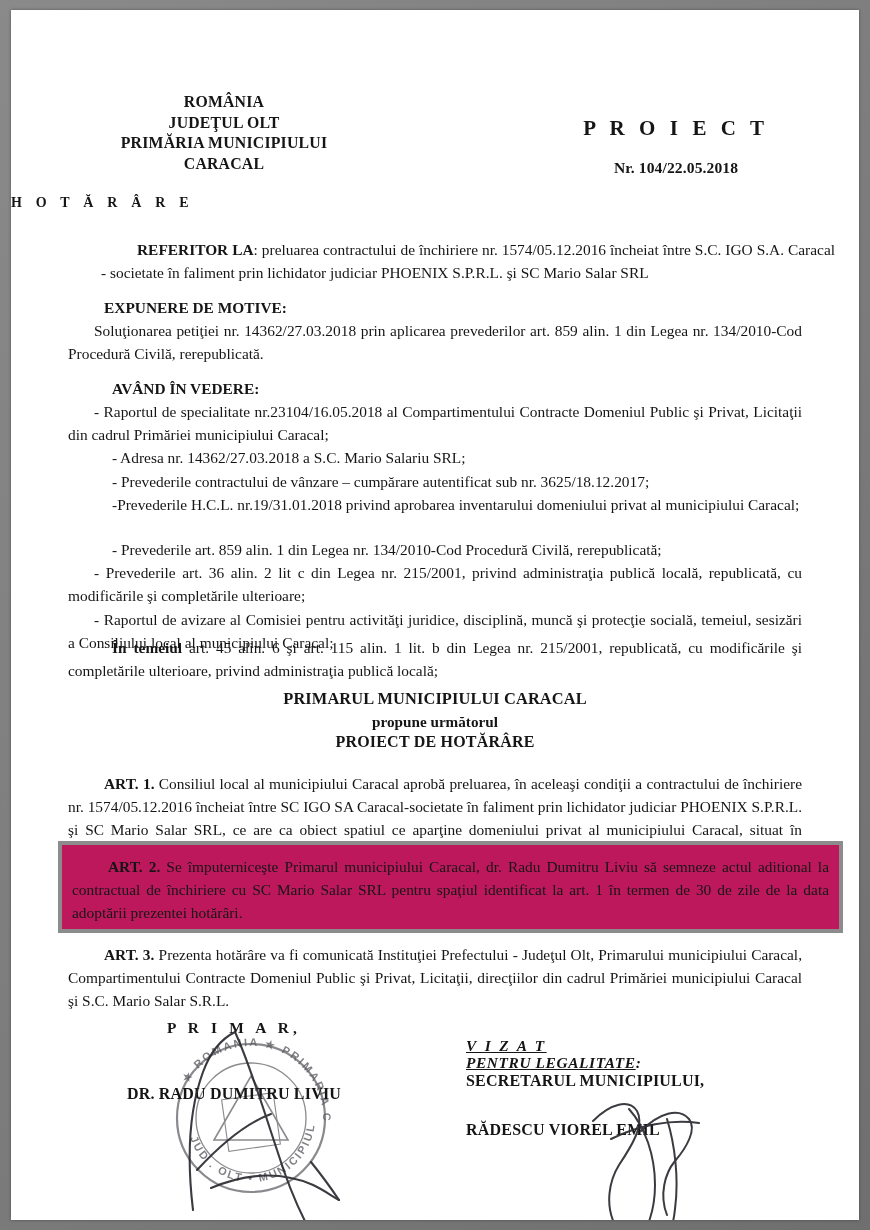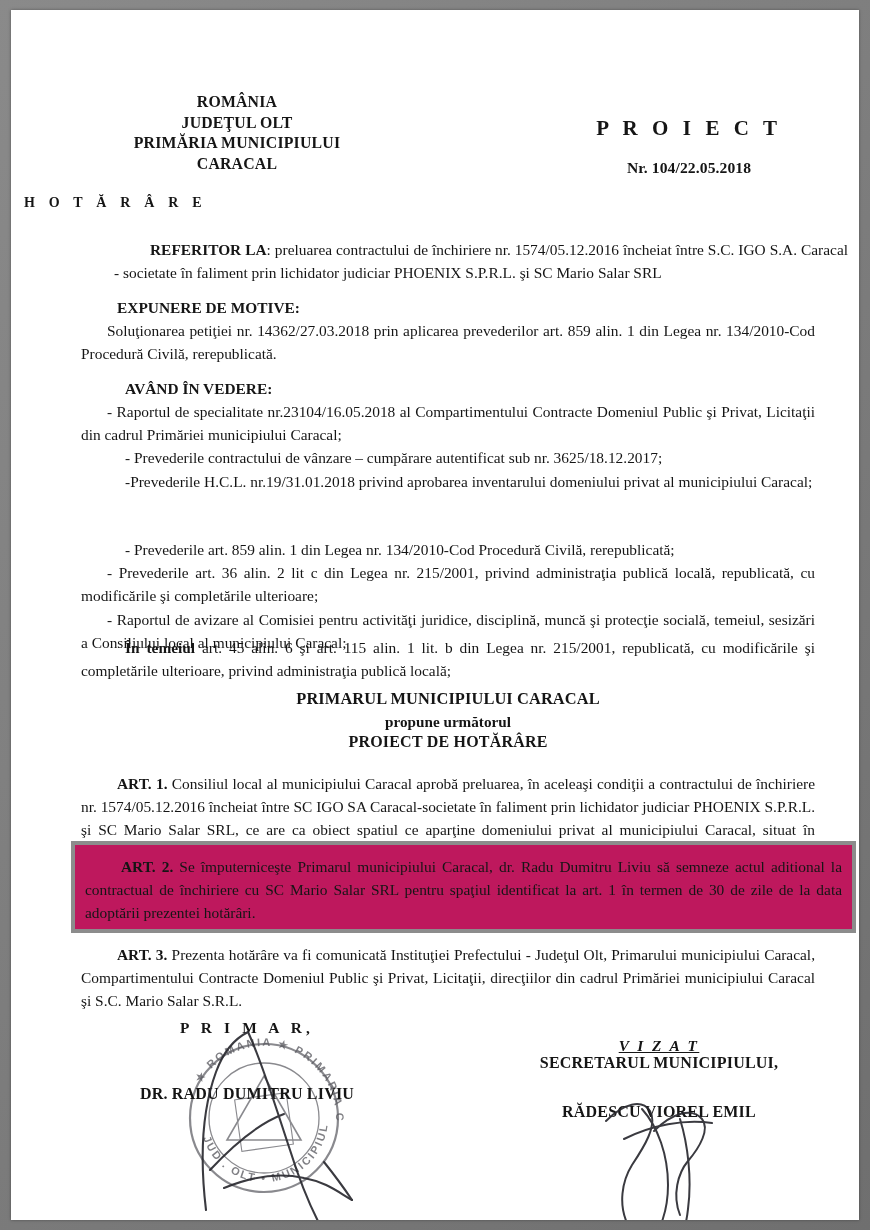--- a/index.html
+++ b/index.html
@@ -29,21 +29,21 @@
     width: 848px;
     height: 1210px;
     background: #ffffff;
     box-sizing: border-box;
     box-shadow: 0 0 3px rgba(0,0,0,.35);
     overflow: hidden;
   }
 
   .doc {
     position: absolute;
-    left: 13px; top: 0;
+    left: 0; top: 0;
     width: 745px;
     height: 1210px;
     color: #151515;
     font-size: 15.4px;
     line-height: 1.0;
   }
 
   
   .header {
     position: absolute;
@@ -162,21 +162,20 @@
     margin-top: 51px;
     font-weight: bold;
     font-size: 16px;
     letter-spacing: .2px;
   }
 
   .sig-right {
     position: absolute;
     left: 455px; top: 1028px;
     width: 360px;
-    text-align: center;
   }
   .vizat {
     font-style: italic;
     font-weight: bold;
     font-size: 15.4px;
     letter-spacing: 2.4px;
     text-decoration: underline;
     display: inline-block;
   }
   .pentru-leg {
@@ -245,20 +244,21 @@
       </div>
       <div class="block b-expunere">
         <p class="ind2">Soluţionarea petiţiei nr. 14362/27.03.2018 prin aplicarea prevederilor art. 859 alin. 1 din Legea nr. 134/2010-Cod Procedură Civilă, rerepublicată.</p>
       </div>
 
       <div class="block b-avand-h">
         <p class="ind3"><b>AVÂND ÎN VEDERE:</b></p>
       </div>
       <div class="block b-avand">
         <p class="ind2">- Raportul de specialitate nr.23104/16.05.2018 al Compartimentului Contracte Domeniul Public şi Privat, Licitaţii din cadrul Primăriei municipiului Caracal;</p>
+        <p class="ind3">- Adresa nr. 14362/27.03.2018 a S.C. Mario Salariu SRL;</p>
         <p class="ind3">- Prevederile contractului de vânzare – cumpărare autentificat sub nr. 3625/18.12.2017;</p>
         <p class="ind3">-Prevederile H.C.L. nr.19/31.01.2018 privind aprobarea inventarului domeniului privat al municipiului Caracal;</p>
       </div>
       <div class="block b-avand2">
         <p class="ind3">- Prevederile art. 859 alin. 1 din Legea nr. 134/2010-Cod Procedură Civilă, rerepublicată;</p>
         <p class="ind2">- Prevederile art. 36 alin. 2 lit c din Legea nr. 215/2001, privind administraţia publică locală, republicată, cu modificările şi completările ulterioare;</p>
         <p class="ind2">- Raportul de avizare al Comisiei pentru activităţi juridice, disciplină, muncă şi protecţie socială, temeiul, sesizări a Consiliului local al municipiului Caracal;</p>
       </div>
 
       <div class="block b-temeiul">
@@ -312,20 +312,21 @@
           <path d="M62,200 C56,150 58,100 72,62 C80,40 92,28 104,22"></path>
           <path d="M104,22 C118,52 132,98 146,140 C156,172 166,196 176,215"></path>
           <path d="M66,160 C92,132 118,112 140,104"></path>
           <path d="M80,178 C104,168 132,162 160,168 C182,172 194,182 208,190"></path>
           <path d="M208,190 C198,175 188,162 180,152"></path>
         </g>
       </svg>
 
       <div class="sig-right">
         <div><span class="vizat">V I Z A T</span></div>
+        <div class="pentru-leg"><u>PENTRU LEGALITATE</u><span>:</span></div>
         <div class="sig-secretar">SECRETARUL MUNICIPIULUI,</div>
         <div class="sig-secretar-name">RĂDESCU VIOREL EMIL</div>
       </div>
 
       <svg class="ink sig-ink-right" viewBox="0 0 200 160">
         <g fill="none" stroke="#2a2a30" stroke-width="2" stroke-linecap="round" opacity="0.92">
           <path d="M22,36 C40,18 58,14 66,26 C74,40 60,62 48,80 C38,96 34,120 44,140"></path>
           <path d="M58,24 C74,42 84,70 84,100 C84,126 76,146 66,158"></path>
           <path d="M70,46 C88,28 108,22 118,34 C126,44 116,62 104,76 C94,88 88,110 96,130"></path>
           <path d="M96,34 C104,60 108,94 104,124 C102,142 98,152 94,158"></path>

